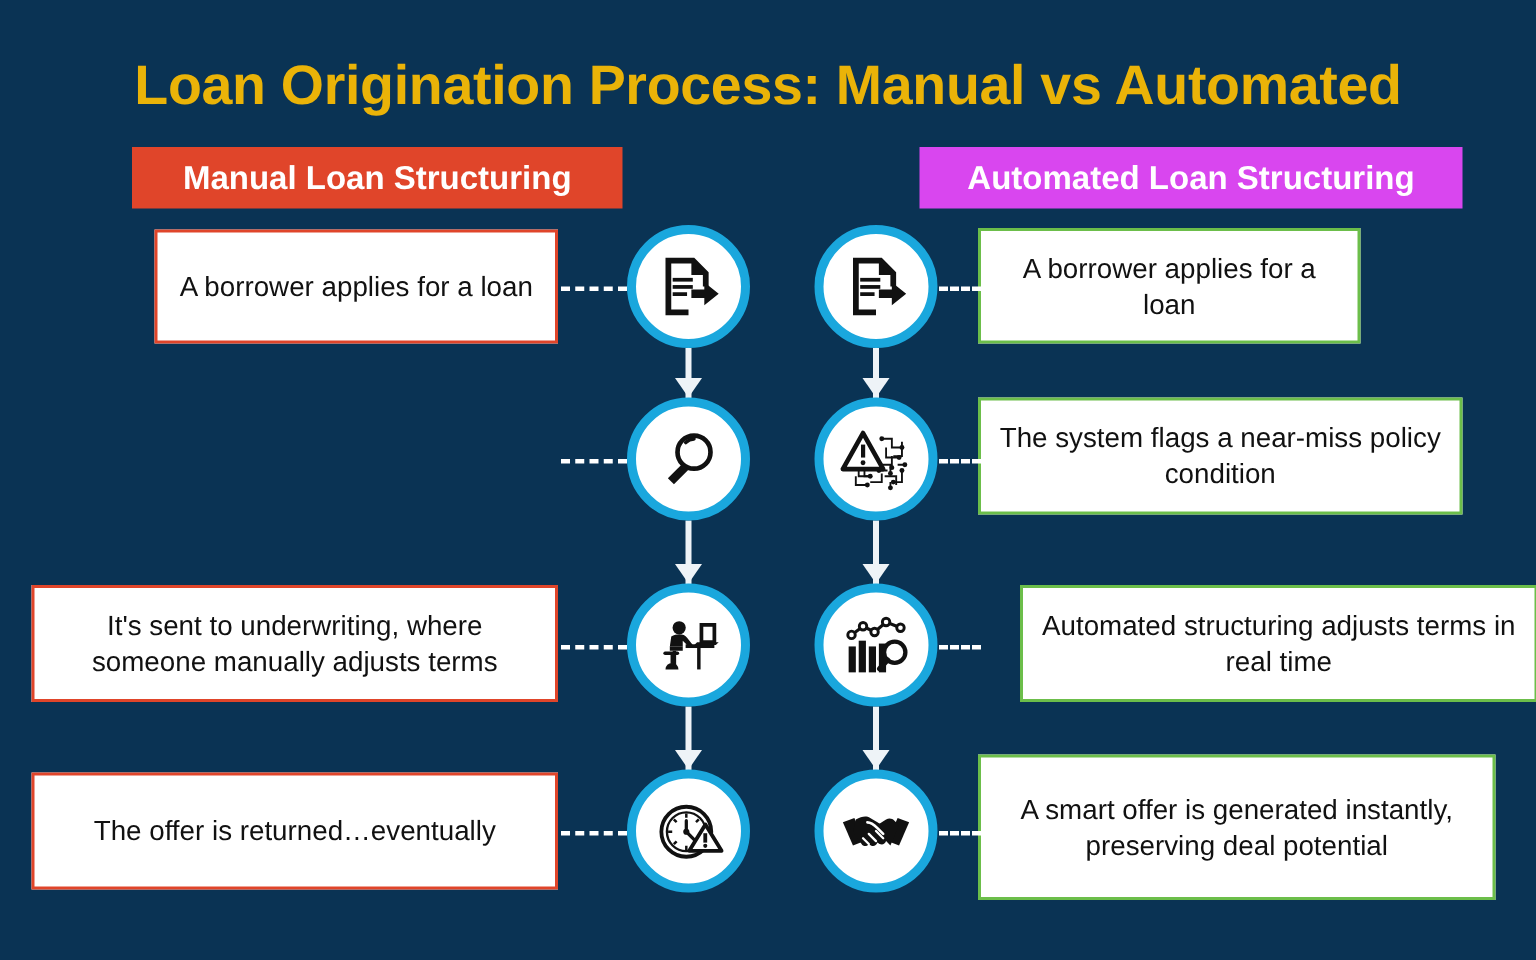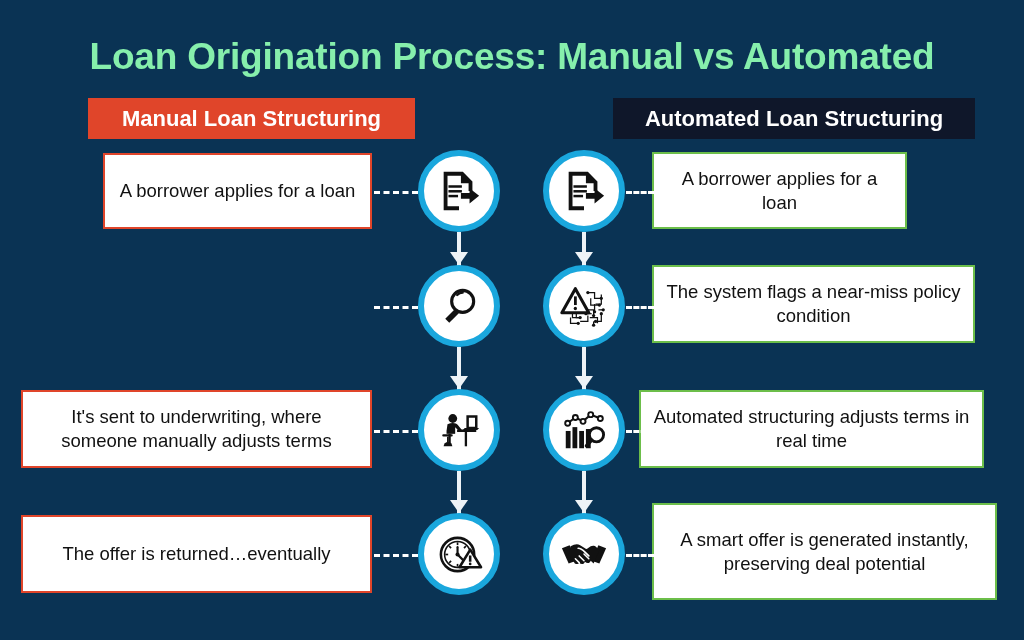--- a/index.html
+++ b/index.html
@@ -6,52 +6,52 @@
   body{
     width:1024px;height:640px;overflow:hidden;
     background:#0a3354;
     font-family:"Liberation Sans",sans-serif;
     position:relative;
   }
   #stage{position:absolute;inset:0;}
 
   .title{
     position:absolute;left:0;top:36px;width:1024px;
-    text-align:center;color:#86efac;
+    text-align:center;color:#eab308;
     font-size:37px;font-weight:bold;letter-spacing:-0.2px;
   }
 
   .badge{
     position:absolute;height:41px;line-height:41px;
     text-align:center;color:#ffffff;
     font-size:22px;font-weight:bold;
   }
   .badge-manual{left:88px;top:98px;width:327px;background:#e0452a;}
-  .badge-auto{left:613px;top:98px;width:362px;background:#0f172a;}
+  .badge-auto{left:613px;top:98px;width:362px;background:#d946ef;}
 
   .stepbox{
     position:absolute;background:#ffffff;
     display:flex;align-items:center;justify-content:center;
     text-align:center;color:#111111;
     font-size:18.5px;font-weight:normal;line-height:1.28;
     box-sizing:border-box;padding:4px 9px;
   }
   .stepbox.red{border:2.5px solid #e0452a;}
   .stepbox.green{border:2.5px solid #6cbe4a;}
 
   
   .lb1{left:103px;top:153px;width:269px;height:76px;}
   .lb2{left:51px;top:265px;width:321px;height:80px;}
   .lb3{left:21px;top:390px;width:351px;height:78px;}
   .lb4{left:21px;top:515px;width:351px;height:78px;text-align:center;}
 
   
   .rb1{left:652px;top:152px;width:255px;height:77px;}
   .rb2{left:652px;top:265px;width:323px;height:78px;}
-  .rb3{left:639px;top:390px;width:345px;height:78px;}
+  .rb3{left:680px;top:390px;width:345px;height:78px;}
   .rb4{left:652px;top:503px;width:345px;height:97px;}
 
   
   .node{
     position:absolute;width:82px;height:82px;border-radius:50%;
     background:#ffffff;border:6px solid #1aa7dd;
     box-sizing:border-box;
     display:flex;align-items:center;justify-content:center;
   }
   .node svg{display:block;}

